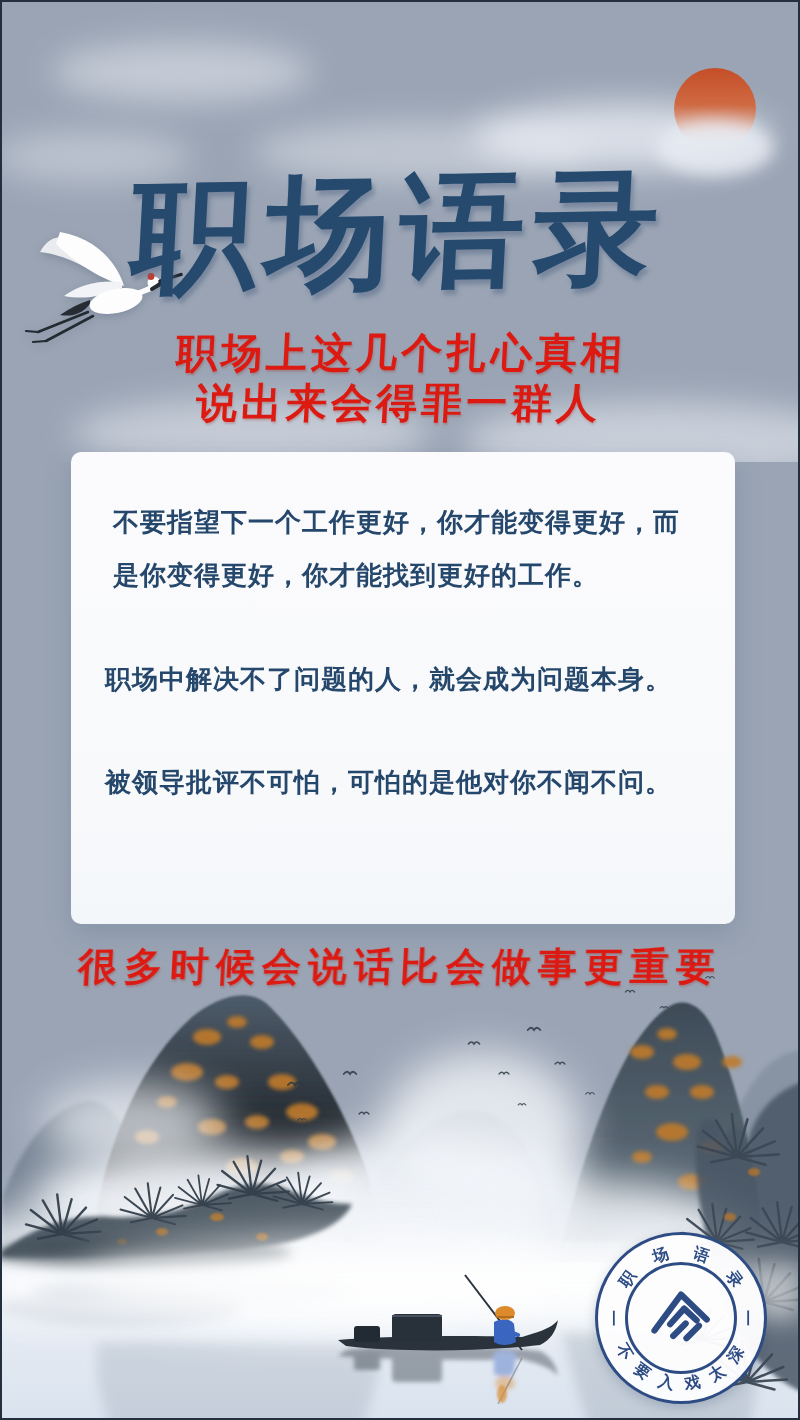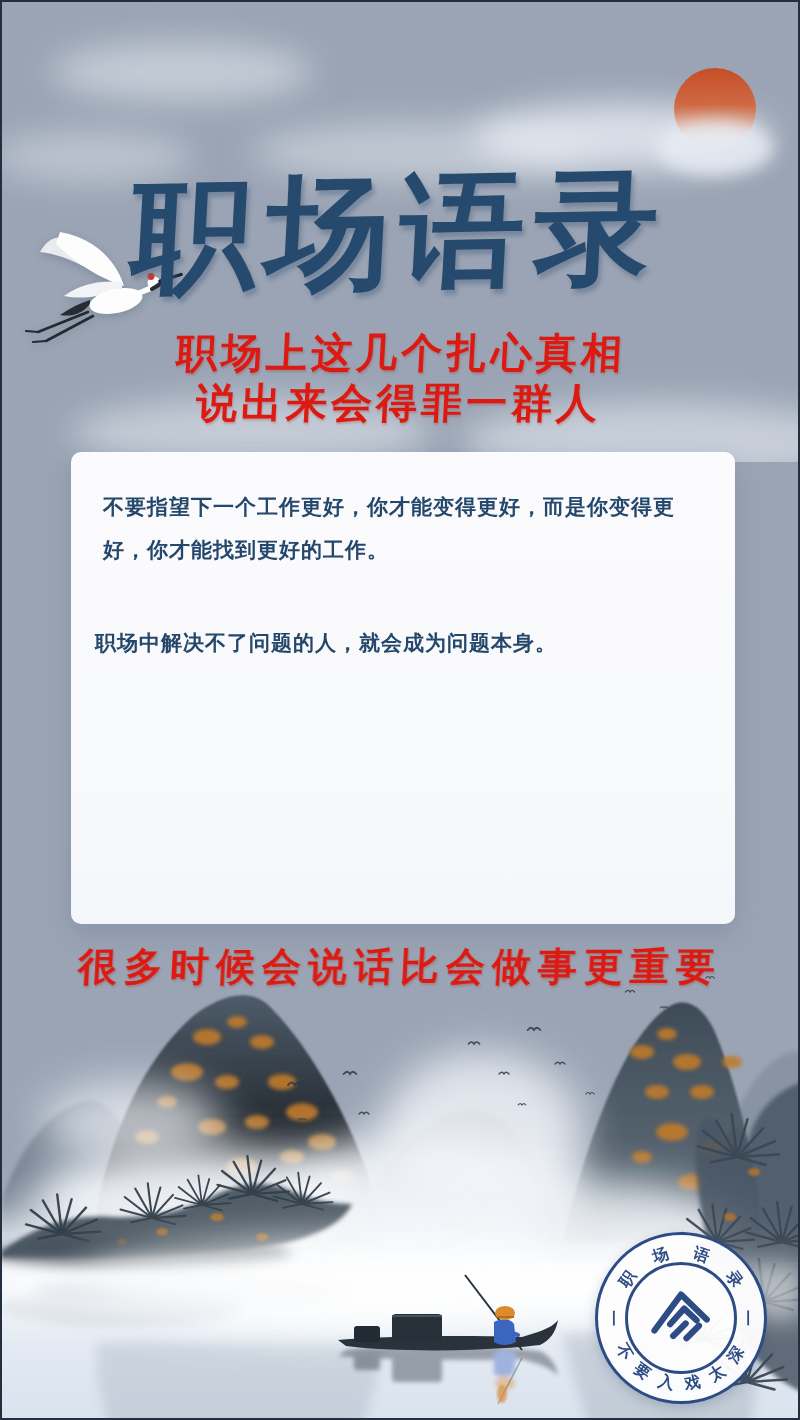--- a/index.html
+++ b/index.html
@@ -24,21 +24,21 @@
     transform:skewX(-3deg);
     text-shadow:1px 2px 2px rgba(150,40,30,.25);
   }
   .quote-card{
     position:absolute;left:69px;top:450px;width:664px;height:472px;
     background:linear-gradient(180deg,#fbfbfd 0%,#f8f9fb 70%,#f4f7fa 100%);
     border-radius:10px;box-sizing:border-box;padding:34px 0 0 0;
     box-shadow:0 10px 26px rgba(90,110,140,.28);
   }
   .quote{
-    margin:0;padding:0 32px;font-size:21px;line-height:2.05;font-weight:700;
+    margin:10px;padding:0 32px;font-size:26px;line-height:2.05;font-weight:700;
     color:#24476b;letter-spacing:1px;
   }
   .quote + .quote{margin-top:50px;padding-left:24px;}
   .highlight{
     position:absolute;left:0;top:938px;width:100%;text-align:center;
     font-size:39px;font-weight:900;color:#dc1a12;letter-spacing:7px;
     transform:skewX(-3deg);
     text-shadow:1px 2px 2px rgba(150,40,30,.25);z-index:5;
   }
   
@@ -120,20 +120,21 @@
   <h1 class="title">职场语录</h1>
 
   <div class="subtitle">
     <div>职场上这几个扎心真相</div>
     <div>说出来会得罪一群人</div>
   </div>
 
   <div class="quote-card">
     <p class="quote">不要指望下一个工作更好，你才能变得更好，而是你变得更好，你才能找到更好的工作。</p>
     <p class="quote">职场中解决不了问题的人，就会成为问题本身。</p>
+    <p class="quote">被领导批评不可怕，可怕的是他对你不闻不问。</p>
   </div>
 
   <div class="highlight">很多时候会说话比会做事更重要</div>
 
   <svg class="landscape" width="800" height="480" viewBox="0 0 800 480">
     <defs>
       <linearGradient id="mtnL" x1="0" y1="0" x2="0" y2="1">
         <stop offset="0" stop-color="#4e5c6a"></stop>
           <stop offset="1" stop-color="#78869
 4"></stop>

